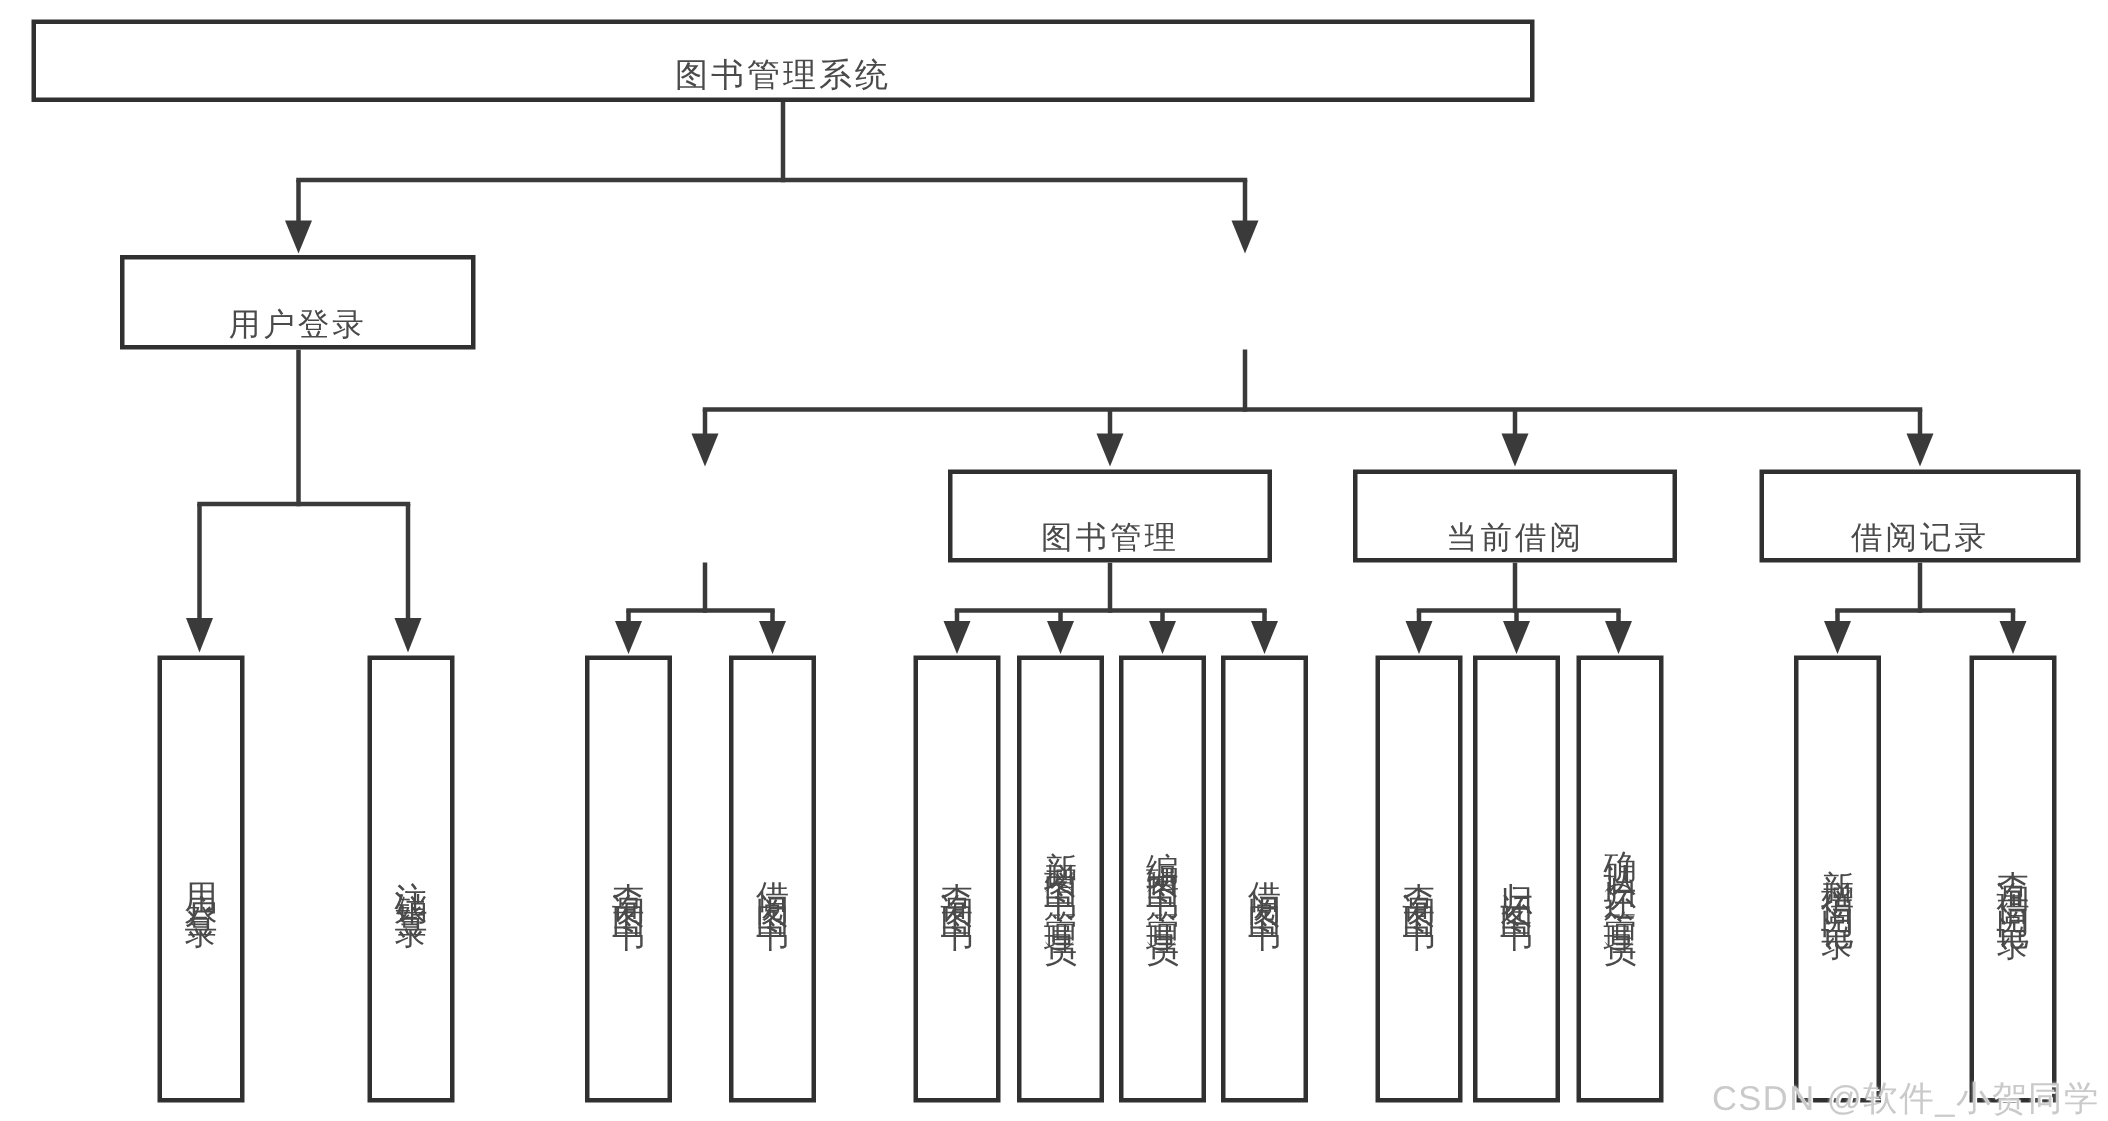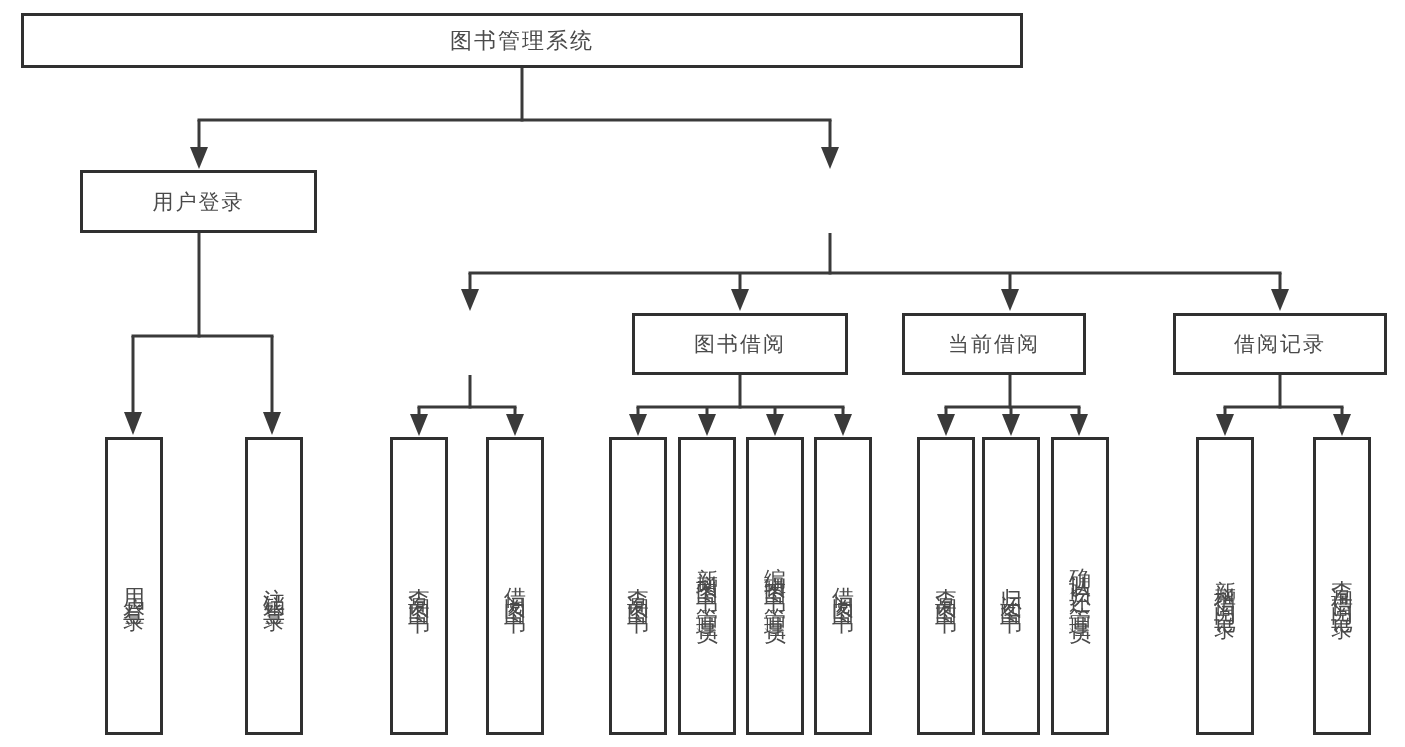--- a/index.html
+++ b/index.html
@@ -10,21 +10,21 @@
     background:#ffffff;
     overflow:hidden;
     font-family:"Liberation Sans","DejaVu Sans",sans-serif;
   }
   #connectors{position:absolute;left:0;top:0;z-index:1;}
   .node{
     position:absolute;
     box-sizing:border-box;
     background:#ffffff;
     border:3px solid #303030;
-    display:flex;align-items:center;justify-content:center;
+    display:flex;align-items:flex-end;justify-content:center;
     color:#4a4a4a;
     font-size:21px;
     letter-spacing:2px;
     z-index:2;
   }
   .node.top{font-size:22px;}
   .leaf{
     position:absolute;
     top:437px;height:298px;width:58px;
     box-sizing:border-box;
@@ -121,23 +121,23 @@
 
   <div class="node top" style="left:21px;top:13px;width:1002px;height:55px">
     <span>图书管理系统</span>
   </div>
 
   <div class="node" style="left:80px;top:170px;width:237px;height:63px">
     <span>用户登录</span>
   </div>
 
   <div class="node" style="left:632px;top:313px;width:216px;height:62px">
-    <span>图书借阅</span>
+    <span>图书管理</span>
   </div>
-  <div class="node" style="left:902px;top:313px;width:184px;height:62px">
+  <div class="node" style="left:902px;top:313px;width:216px;height:62px">
     <span>当前借阅</span>
   </div>
   <div class="node" style="left:1173px;top:313px;width:214px;height:62px">
     <span>借阅记录</span>
   </div>
 
   <div class="leaf" style="left:105px">
     <span>用户登录</span>
   </div>
   <div class="leaf" style="left:245px">
@@ -174,14 +174,15 @@
     <span>确认归还（管理员）</span>
   </div>
 
   <div class="leaf" style="left:1196px">
     <span>新增借阅记录</span>
   </div>
   <div class="leaf" style="left:1313px">
     <span>查询借阅记录</span>
   </div>
 
+  <div class="watermark">CSDN @软件_小贺同学</div>
 
 </div>
 
 </body></html>

